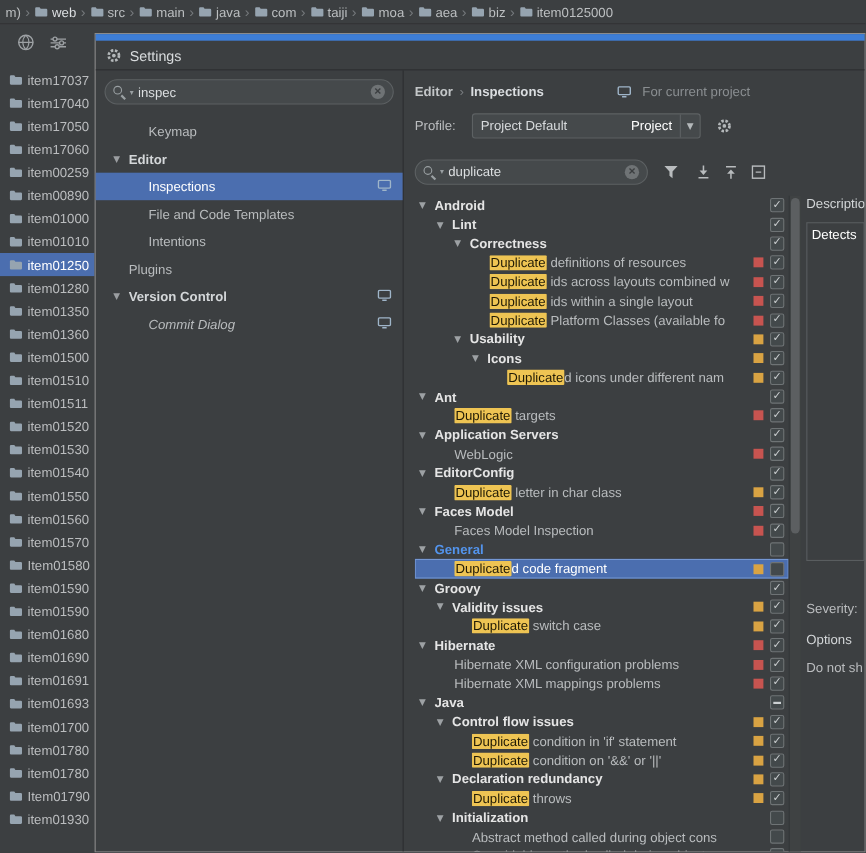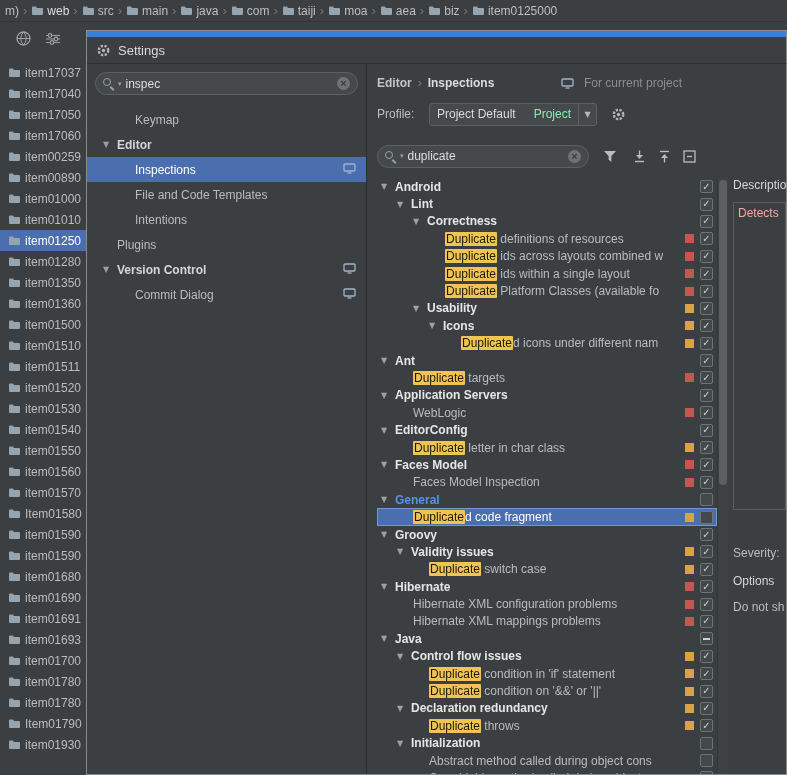--- a/index.html
+++ b/index.html
@@ -60,24 +60,24 @@
   
   .rpanel{flex:1;min-width:0;padding:10px 0 0 10px;box-sizing:border-box;display:flex;flex-direction:column}
   .rhead{display:flex;align-items:center;height:18px;padding-right:104px}
   .rhead .sect{color:#c3c6c8;font-weight:bold}
   .rhead .sep{color:#7a7e81;margin:0 6px}
   .rhead .page{color:#dadde0;font-weight:bold}
   .scope-note{margin-left:auto;display:flex;gap:10px;align-items:center;color:#8a8e91}
 
   .profrow{display:flex;align-items:center;margin-top:10px;height:24px}
   .plabel{width:52px}
-  .combo{width:168px;height:23px;border:1px solid #5d6163;border-radius:3px;background:#45494b;
+  .combo{width:208px;height:23px;border:1px solid #5d6163;border-radius:3px;background:#45494b;
     display:flex;align-items:center;box-sizing:border-box;cursor:default}
   .combo .val{padding-left:7px;color:#d8dbdd}
-  .combo .scope{margin-left:auto;color:#86efac;padding-right:7px}
+  .combo .scope{margin-left:auto;color:#ffffff;padding-right:7px}
   .combo .arrow{width:17px;align-self:stretch;border-left:1px solid #5d6163;display:flex;
     align-items:center;justify-content:center;color:#b4b8ba;font-size:8px;font-family:"DejaVu Sans",sans-serif}
   .gear-btn{margin-left:14px;cursor:pointer}
 
   .searchrow{display:flex;align-items:center;margin-top:18px;height:24px}
   .searchrow .searchbox{width:212px}
   .tico{cursor:pointer}
   .tico.filter{margin-left:14px}
   .tico.expand{margin-left:16px}
   .tico.collapse{margin-left:12px}
@@ -101,21 +101,21 @@
   .cb .bar{width:7px;height:2px;background:#ccd0d2}
   .irow.sel{background:#4b6eaf;box-shadow:inset 0 0 0 1px #7497d3}
   .irow.sel .lbl,.irow.sel .lbl.grp{color:#ffffff}
 
   .vscroll{width:10px;flex:none;background:#3f4243;border-left:1px solid #343638;position:relative}
   .vthumb{position:absolute;left:1px;right:1px;top:2px;height:305px;background:#5c5f61;border-radius:4px;cursor:grab}
 
   
   .details{width:53px;flex:none;padding-left:5px;overflow:hidden;white-space:nowrap}
   .d-title{color:#d3d6d8;height:16px}
-  .d-box{border:1px solid #595d5f;height:308px;margin-top:8px;padding:3px 0 0 4px;box-sizing:border-box;color:#fca5a5}
+  .d-box{border:1px solid #595d5f;height:308px;margin-top:8px;padding:3px 0 0 4px;box-sizing:border-box;color:#ffffff}
   .d-sev{margin-top:36px}
   .d-opt{margin-top:14px;color:#d3d6d8}
   .d-dns{margin-top:12px}
 </style>
 </head>
 <body>
 
 <div class="topbar" id="bc">
     <span class="bc-item">
       <span class="bc-label">m)</span>
@@ -545,21 +545,21 @@
           <div class="nav-row bold" style="padding-left: 16px;">
             <span class="nav-arrow">▼</span>
             <span>Version Control</span>
             <span class="nav-badge icon">
               <svg width="13" height="11" viewBox="0 0 13 11">
                 <rect x="1" y="1" width="11" height="7" rx="1" fill="none" stroke="#9fb5c9" stroke-width="1.3"></rect>
                 <path d="M4.5 10h4" stroke="#9fb5c9" stroke-width="1.3"></path>
               </svg>
             </span>
           </div>
-          <div class="nav-row" style="padding-left: 48px;">
+          <div class="nav-row" style="padding-left: 48px; font-style: italic;">
             <span>Commit Dialog</span>
             <span class="nav-badge icon">
               <svg width="13" height="11" viewBox="0 0 13 11">
                 <rect x="1" y="1" width="11" height="7" rx="1" fill="none" stroke="#9fb5c9" stroke-width="1.3"></rect>
                 <path d="M4.5 10h4" stroke="#9fb5c9" stroke-width="1.3"></path>
               </svg>
             </span>
           </div>
         </div>
     </div>

